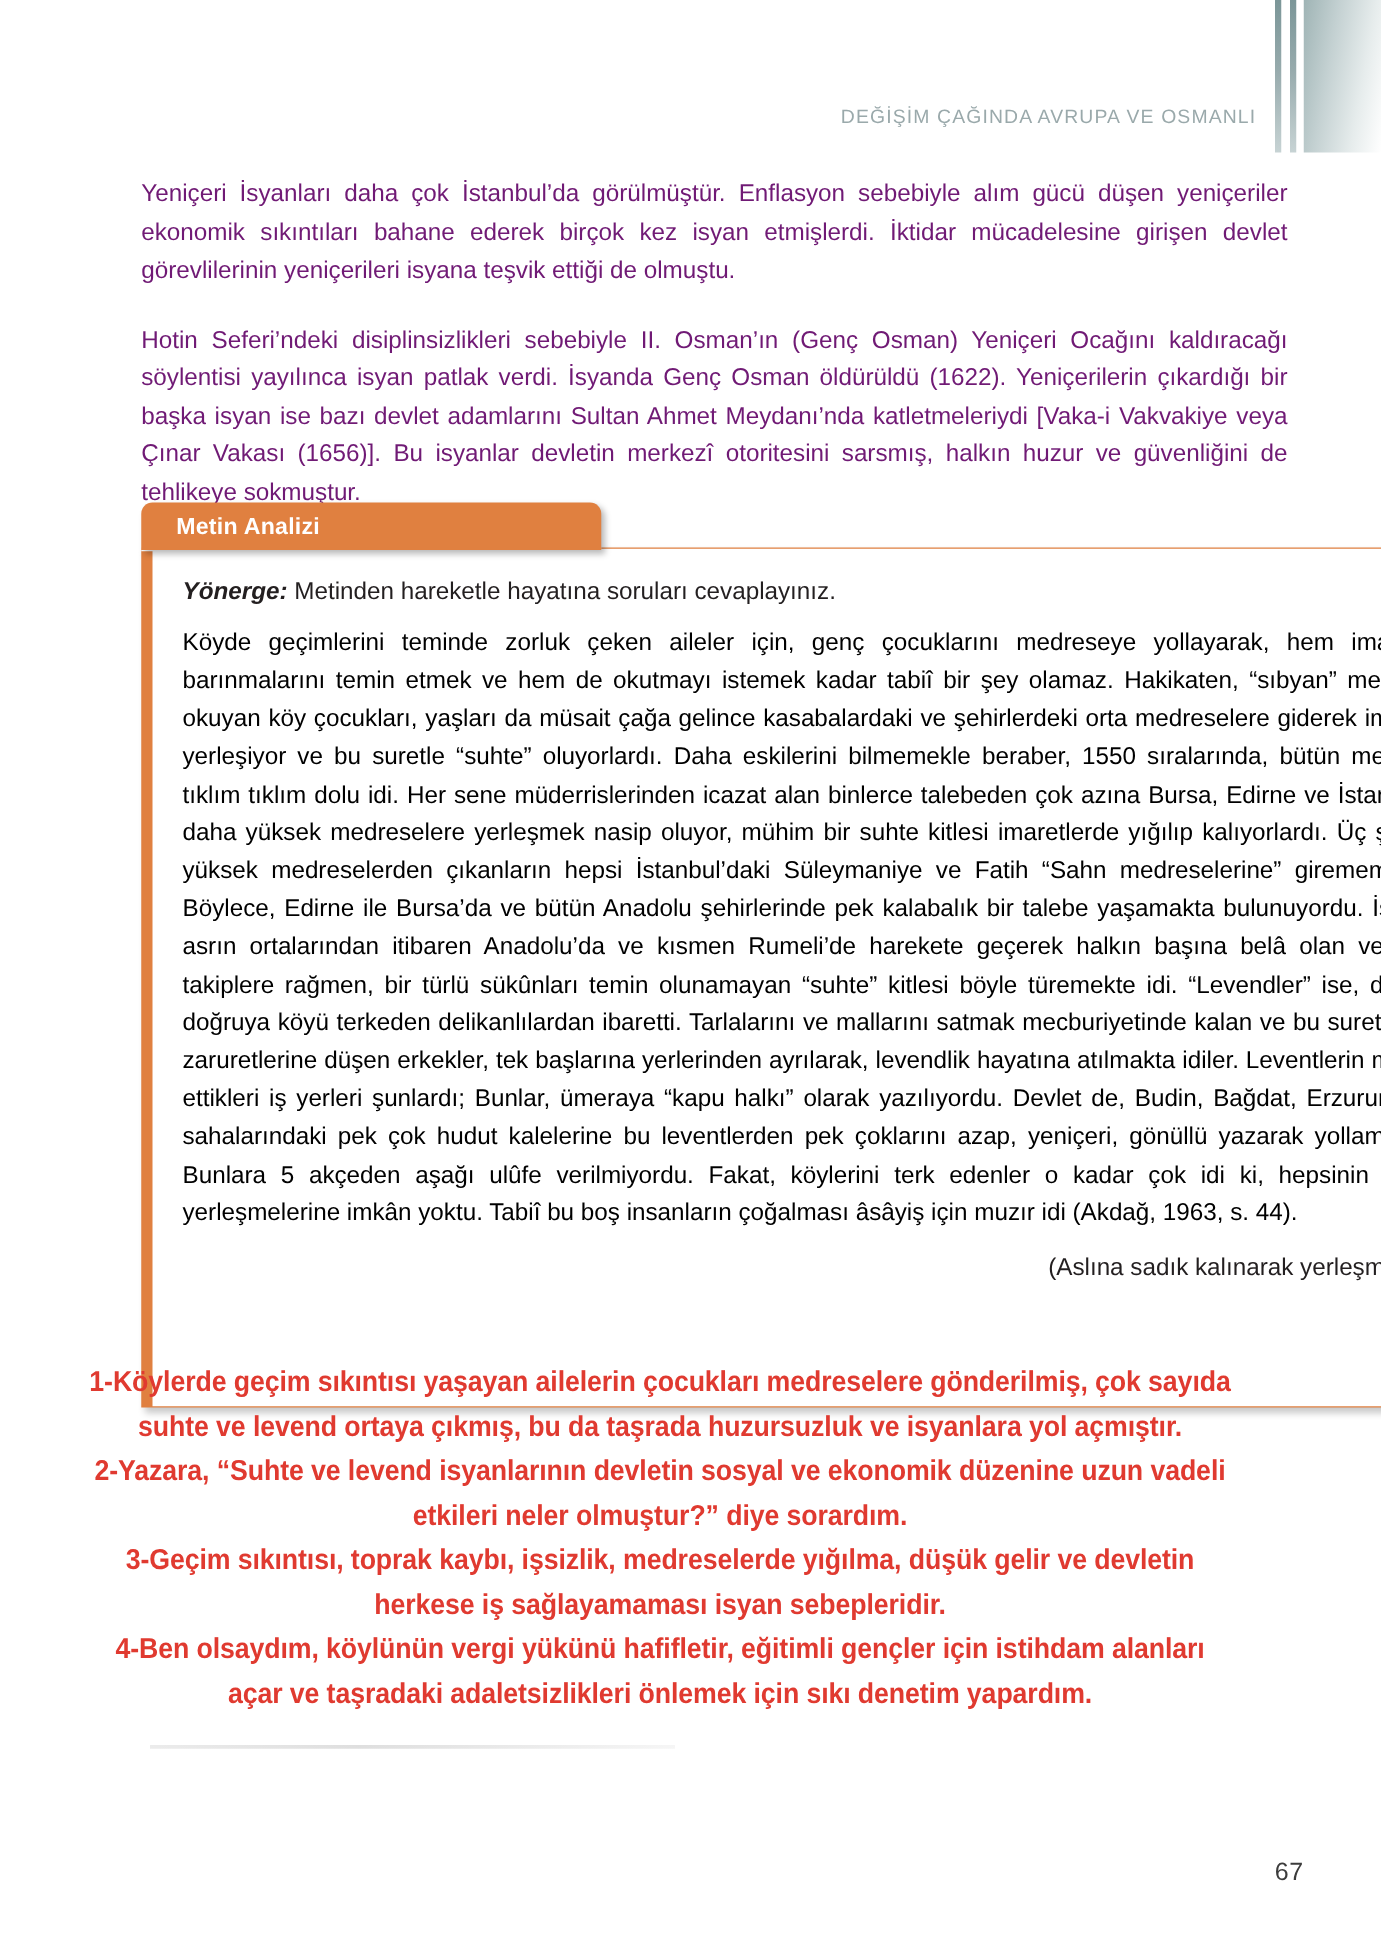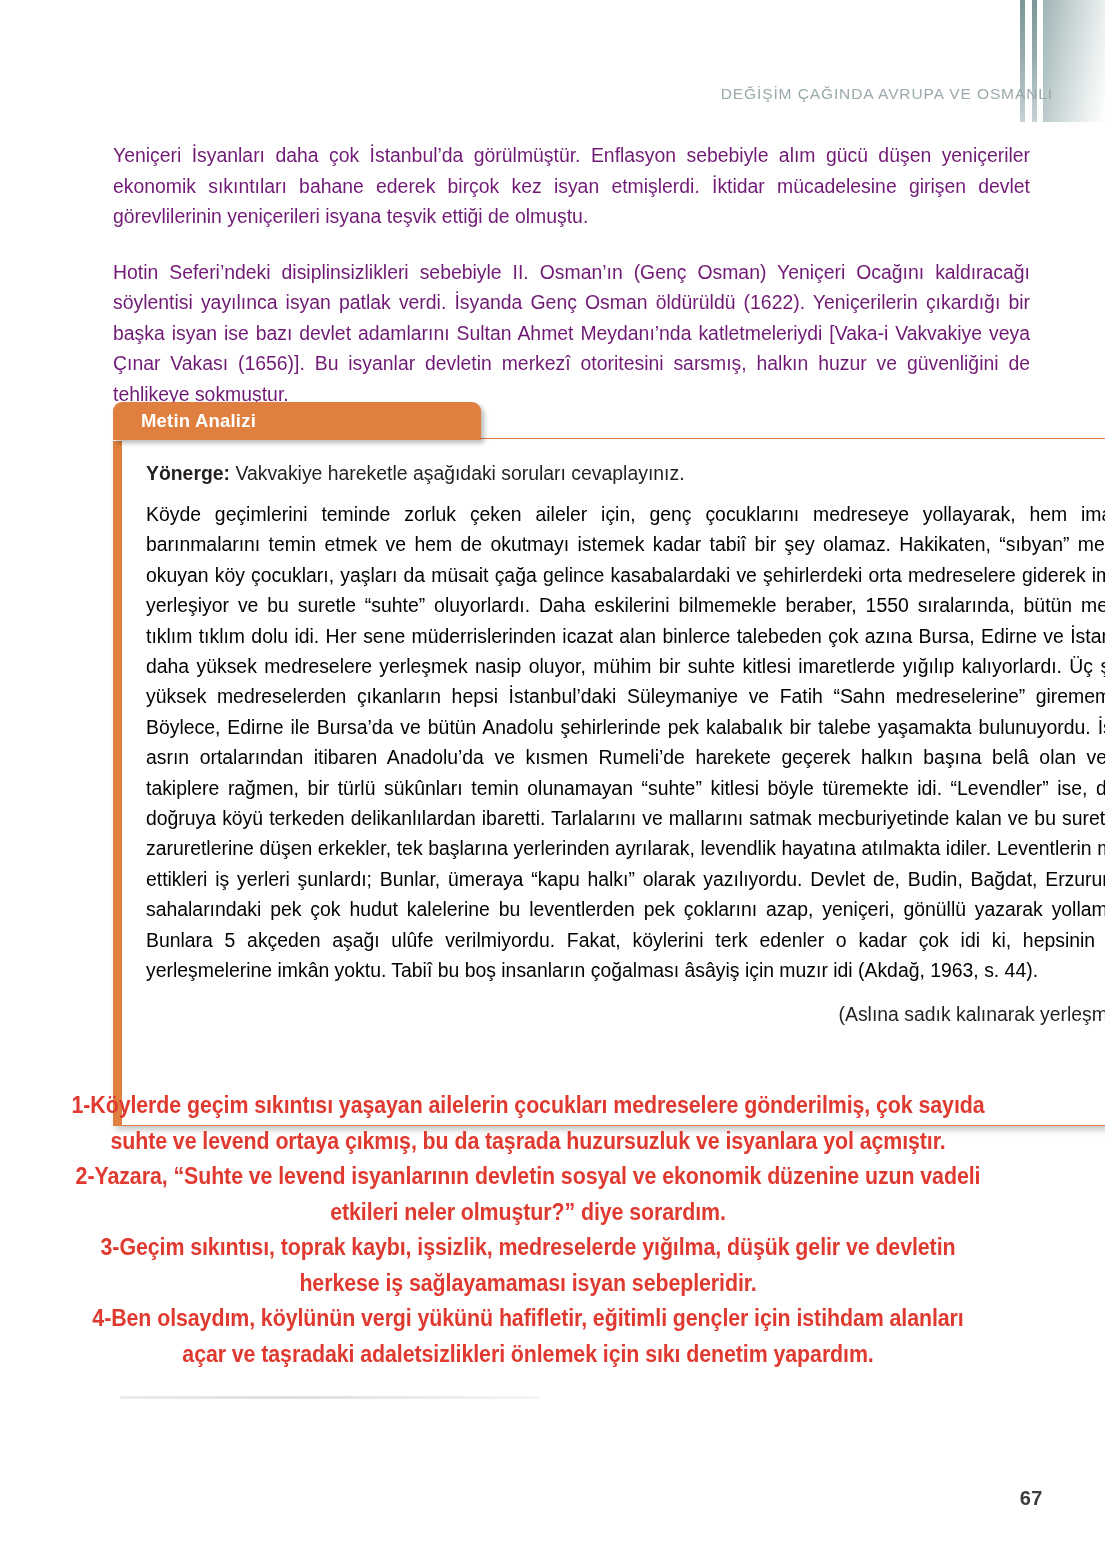--- a/index.html
+++ b/index.html
@@ -46,21 +46,20 @@
   .running-head {
     position: absolute;
     top: 85px;
     left: 0;
     width: 1005px;
     text-align: right;
     font-size: 15.5px;
     letter-spacing: 0.9px;
     color: #9aa9ab;
     font-weight: 400;
-    margin-left: 48px;
   }
 
   
   .doc-body {
     position: absolute;
     top: 140px;
     left: 113px;
     width: 917px;
   }
   .para {
@@ -118,21 +117,21 @@
     width: 368px;
     height: 4px;
     background: #ffffff;
   }
   .instruction {
     margin: 0 0 11px 0;
     font-size: 19.4px;
     line-height: 29px;
     color: #231f20;
   }
-  .instruction b { font-weight: bold; }
+  .instruction b { font-weight: bold; font-style: italic; }
   .excerpt {
     margin: 0;
     font-size: 19.4px;
     line-height: 30.4px;
     text-align: justify;
     text-justify: inter-word;
     color: #000000;
   }
   .excerpt-source {
     margin: 14px 0 0 0;
@@ -173,21 +172,20 @@
     background: linear-gradient(90deg, #e8e8e8 0%, #d9d9d9 40%, #f4f4f4 100%);
     opacity: 0.85;
   }
   .page-number {
     position: absolute;
     right: 62px;
     top: 1487px;
     font-size: 20px;
     color: #3c3c3c;
     letter-spacing: 0.5px;
-    font-weight: bold;
   }
 </style>
 </head>
 <body>
 
 <div class="header-deco">
   <div class="deco-bar deco-bar-1"></div>
   <div class="deco-bar deco-bar-2"></div>
   <div class="deco-panel"></div>
 </div>
@@ -197,21 +195,21 @@
 <div class="doc-body">
   <p class="para">Yeniçeri İsyanları daha çok İstanbul’da görülmüştür. Enflasyon sebebiyle alım gücü düşen yeniçeriler ekonomik sıkıntıları bahane ederek birçok kez isyan etmişlerdi. İktidar mücadelesine girişen devlet görevlilerinin yeniçerileri isyana teşvik ettiği de olmuştu.</p>
   <p class="para">Hotin Seferi’ndeki disiplinsizlikleri sebebiyle II. Osman’ın (Genç Osman) Yeniçeri Ocağını kaldıracağı söylentisi yayılınca isyan patlak verdi. İsyanda Genç Osman öldürüldü (1622). Yeniçerilerin çıkardığı bir başka isyan ise bazı devlet adamlarını Sultan Ahmet Meydanı’nda katletmeleriydi [Vaka-i Vakvakiye veya Çınar Vakası (1656)]. Bu isyanlar devletin merkezî otoritesini sarsmış, halkın huzur ve güvenliğini de tehlikeye sokmuştur.</p>
 </div>
 
 <div class="analysis-panel">
   <div class="panel-tab">
     <span class="panel-tab-label">Metin Analizi</span>
   </div>
   <div class="panel-box">
-    <p class="instruction"><b>Yönerge:</b><span> Vakvakiye hareketle aşağıdaki soruları cevaplayınız.</span></p>
+    <p class="instruction"><b>Yönerge:</b><span> Metinden hareketle hayatına soruları cevaplayınız.</span></p>
     <p class="excerpt">Köyde geçimlerini teminde zorluk çeken aileler için, genç çocuklarını medreseye yollayarak, hem imaretlerde barınmalarını temin etmek ve hem de okutmayı istemek kadar tabiî bir şey olamaz. Hakikaten, “sıbyan” mektebinde okuyan köy çocukları, yaşları da müsait çağa gelince kasabalardaki ve şehirlerdeki orta medreselere giderek imaretlere yerleşiyor ve bu suretle “suhte” oluyorlardı. Daha eskilerini bilmemekle beraber, 1550 sıralarında, bütün medreseler tıklım tıklım dolu idi. Her sene müderrislerinden icazat alan binlerce talebeden çok azına Bursa, Edirne ve İstanbul’daki daha yüksek medreselere yerleşmek nasip oluyor, mühim bir suhte kitlesi imaretlerde yığılıp kalıyorlardı. Üç şehirdeki yüksek medreselerden çıkanların hepsi İstanbul’daki Süleymaniye ve Fatih “Sahn medreselerine” girememekteydi. Böylece, Edirne ile Bursa’da ve bütün Anadolu şehirlerinde pek kalabalık bir talebe yaşamakta bulunuyordu. İşte, XVI. asrın ortalarından itibaren Anadolu’da ve kısmen Rumeli’de harekete geçerek halkın başına belâ olan ve şiddetli takiplere rağmen, bir türlü sükûnları temin olunamayan “suhte” kitlesi böyle türemekte idi. “Levendler” ise, doğrudan doğruya köyü terkeden delikanlılardan ibaretti. Tarlalarını ve mallarını satmak mecburiyetinde kalan ve bu suretle geçim zaruretlerine düşen erkekler, tek başlarına yerlerinden ayrılarak, levendlik hayatına atılmakta idiler. Leventlerin müracaat ettikleri iş yerleri şunlardı; Bunlar, ümeraya “kapu halkı” olarak yazılıyordu. Devlet de, Budin, Bağdat, Erzurum vesair sahalarındaki pek çok hudut kalelerine bu leventlerden pek çoklarını azap, yeniçeri, gönüllü yazarak yollamakta idi. Bunlara 5 akçeden aşağı ulûfe verilmiyordu. Fakat, köylerini terk edenler o kadar çok idi ki, hepsinin buralara yerleşmelerine imkân yoktu. Tabiî bu boş insanların çoğalması âsâyiş için muzır idi (Akdağ, 1963, s. 44).</p>
     <p class="excerpt-source">(Aslına sadık kalınarak yerleşmelerine.)</p>
   </div>
 </div>
 
 <div class="answers">
   <p class="answer">1-Köylerde geçim sıkıntısı yaşayan ailelerin çocukları medreselere gönderilmiş, çok sayıda suhte ve levend ortaya çıkmış, bu da taşrada huzursuzluk ve isyanlara yol açmıştır.</p>
   <p class="answer">2-Yazara, “Suhte ve levend isyanlarının devletin sosyal ve ekonomik düzenine uzun vadeli etkileri neler olmuştur?” diye sorardım.</p>
   <p class="answer">3-Geçim sıkıntısı, toprak kaybı, işsizlik, medreselerde yığılma, düşük gelir ve devletin herkese iş sağlayamaması isyan sebepleridir.</p>
   <p class="answer">4-Ben olsaydım, köylünün vergi yükünü hafifletir, eğitimli gençler için istihdam alanları açar ve taşradaki adaletsizlikleri önlemek için sıkı denetim yapardım.</p>

